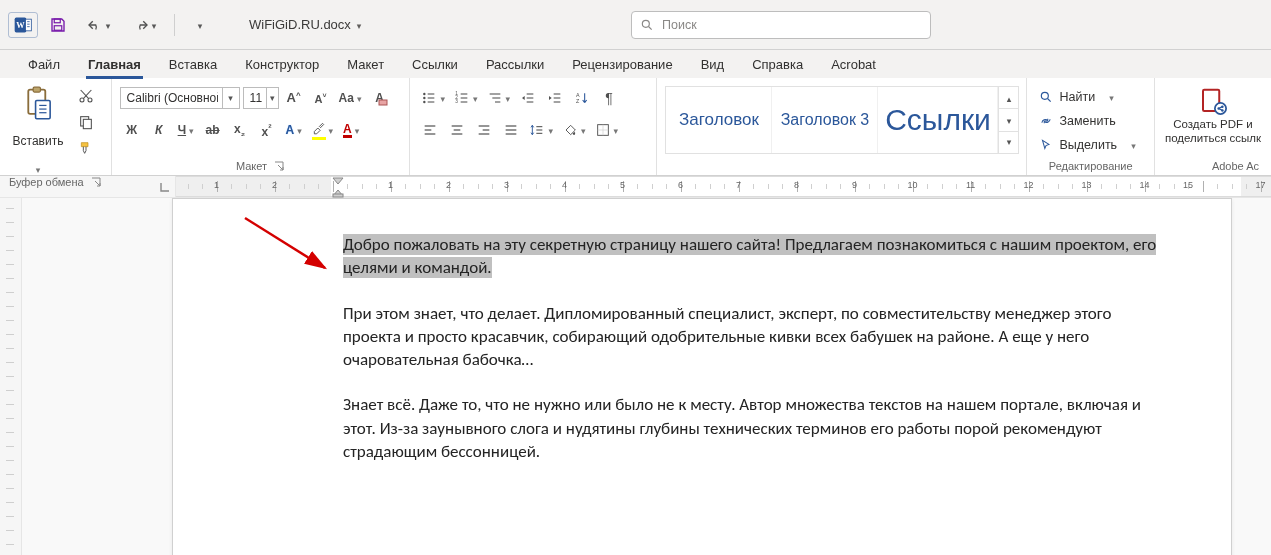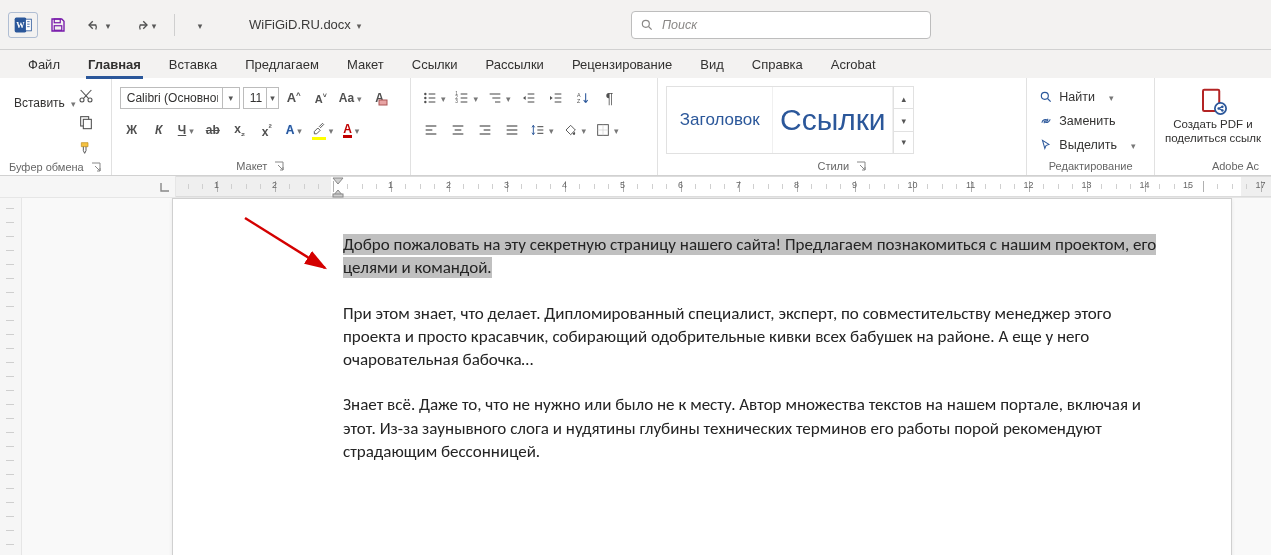--- a/index.html
+++ b/index.html
@@ -62,21 +62,20 @@
   .qat-sep { width:1px; height:22px; background:#cfcfcf; margin:0 4px; }
   .doc-title {
     margin-left: 30px;
     display:flex; align-items:center; gap:6px;
     color:#3b3a39; font-size:13px;
   }
   .doc-title .chev { color:#605e5c; }
   .searchbox-wrap {
     margin-left:auto;
     margin-right:340px;
-    font-style:italic;
   }
   .searchbox {
     display:flex; align-items:center;
     width: 300px; height:28px;
     border:1px solid var(--border2);
     border-radius:4px;
     background:#fff;
     padding:0 8px;
     color:#8a8886;
   }
@@ -154,23 +153,23 @@
   }
   .rrow {
     display:flex;
     align-items:center;
     gap:2px;
   }
 
   
   .paste-big {
     width:60px;
-    display:flex; align-items:center;
+    display:flex; flex-direction:column; align-items:center;
     padding-top:4px;
-    gap:6px;
+    gap:14px;
   }
   .paste-big .label { font-size:12px; color:#323130; }
   .paste-big .caret { color:#777; }
   .clip-side {
     display:flex; flex-direction:column; gap:2px;
     margin-left:6px; padding-top:2px;
   }
 
   
   .dropdown {
@@ -395,21 +394,21 @@
       </svg>
       <span>Поиск</span>
     </div>
   </div>
 </div>
 
 <div class="tabrow">
   <div class="tab">Файл</div>
   <div class="tab active">Главная</div>
   <div class="tab">Вставка</div>
-  <div class="tab">Предлагаем</div>
+  <div class="tab">Конструктор</div>
   <div class="tab">Макет</div>
   <div class="tab">Ссылки</div>
   <div class="tab">Рассылки</div>
   <div class="tab">Рецензирование</div>
   <div class="tab">Вид</div>
   <div class="tab">Справка</div>
   <div class="tab">Acrobat</div>
 </div>
 
 <div class="ribbon">
@@ -660,43 +659,34 @@
           <span class="caret"></span>
         </div>
       </div>
     </div>
   </div>
 
   <div class="group" style="width:370px;justify-content:center;">
     <div class="group-body" style="padding-top:4px;">
       <div class="styles-gallery">
         <div class="style-item s0">Заголовок</div>
+        <div class="style-item s1">Заголовок 3</div>
         <div class="style-item s2" style="width:120px; overflow:hidden;">Ссылки</div>
         <div class="gallery-side">
           <div>
               <span class="carets-up"></span>
             </div>
           <div>
               <span class="caret"></span>
             </div>
           <div>
               <span style="font-size:9px;">▾</span>
             </div>
         </div>
       </div>
-    </div>
-    <div class="group-label">
-      <span>Стили</span>
-      <span class="group-launcher">
-        <svg width="10" height="10" viewBox="0 0 10 10">
-            <path d="M1 1h8v8" fill="none" stroke="#888"></path>
-            <path d="M4 4l5 5" stroke="#888"></path>
-            <path d="M6 9h3v-3" fill="none" stroke="#888"></path>
-          </svg>
-      </span>
     </div>
   </div>
 
   <div class="group" style="width:128px;">
     <div class="group-body rstack" style="padding-top:4px;">
       <div class="edit-item">
         <svg viewBox="0 0 24 24">
             <circle cx="10" cy="10" r="6" fill="none" stroke="#2b579a" stroke-width="2"></circle>
             <line x1="15" y1="15" x2="20" y2="20" stroke="#2b579a" stroke-width="2"></line>
           </svg>

